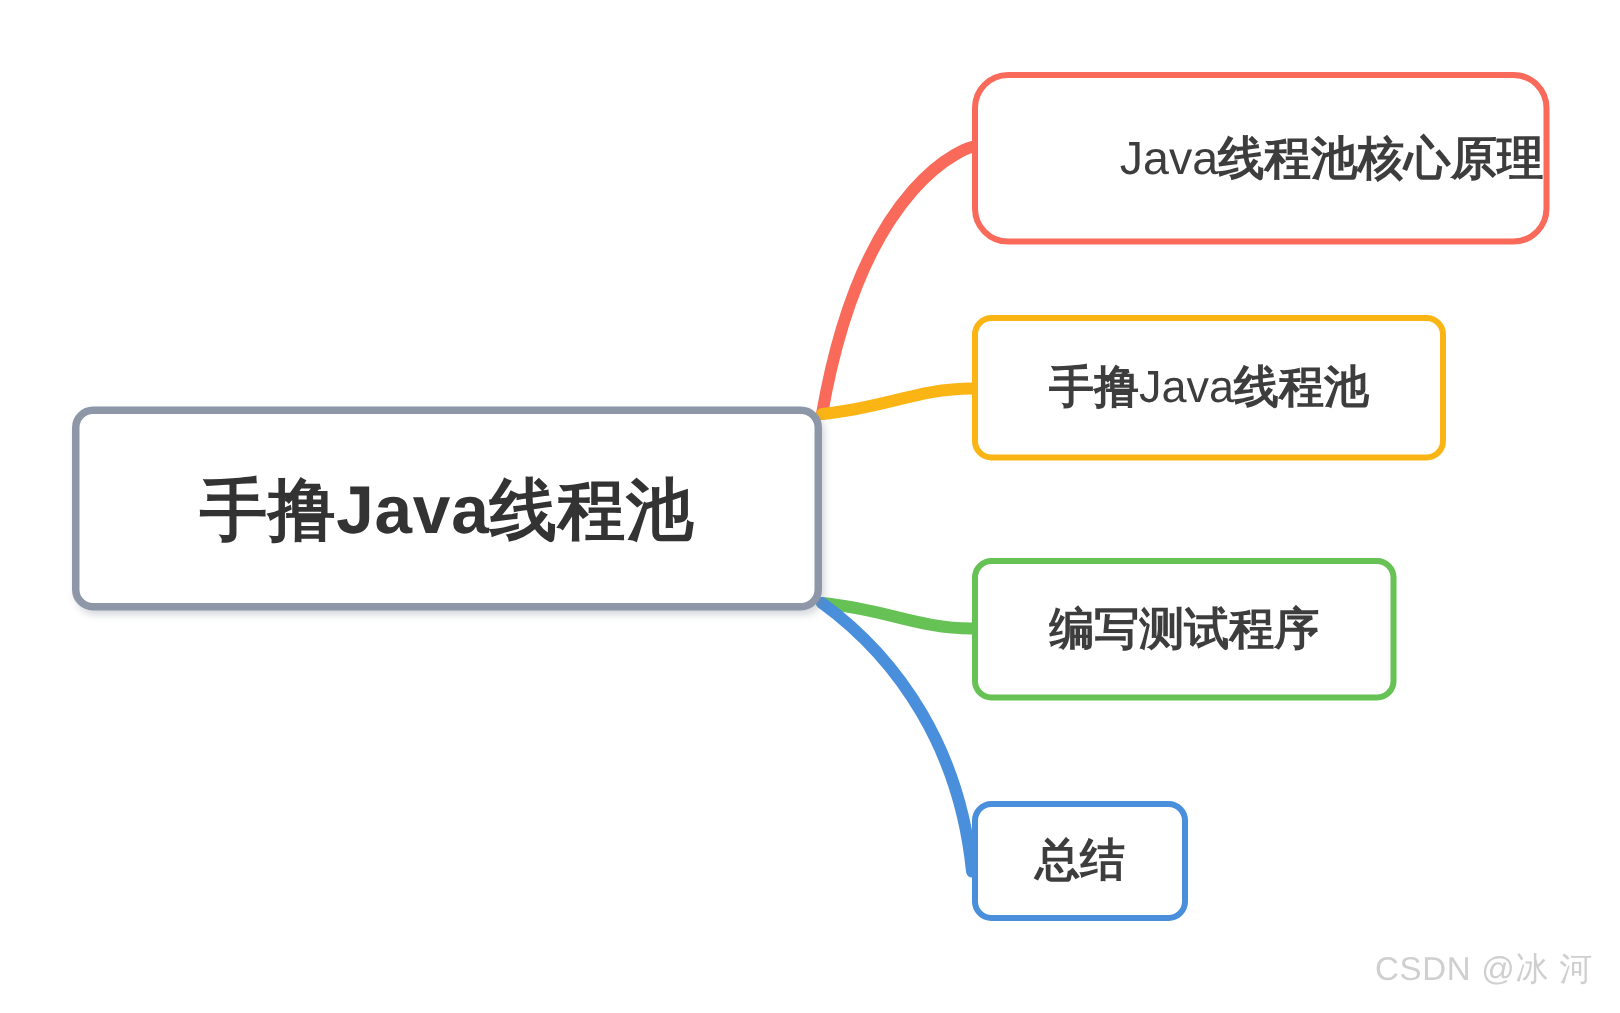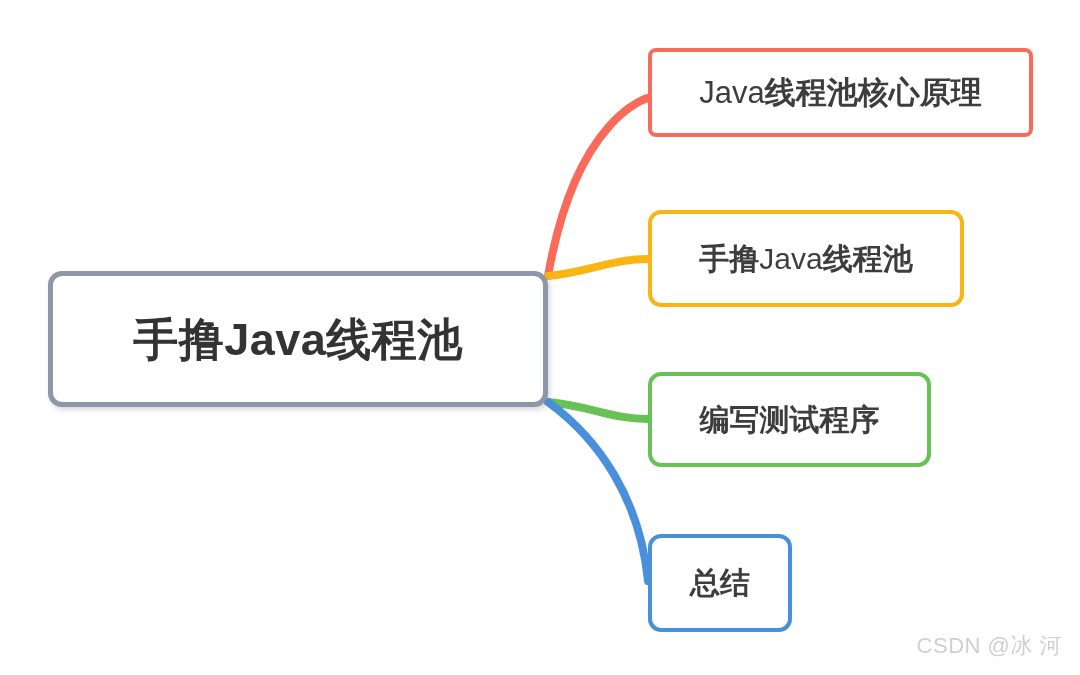--- a/index.html
+++ b/index.html
@@ -62,23 +62,24 @@
     font-weight: bold;
     letter-spacing: 0.5px;
     color: #333333;
   }
 
   
   .node--b1 {
     left: 648px;
     top: 48px;
     width: 385px;
-    height: 89px;
+    height: 115px;
     border: 4px solid #f96a5a;
-    border-radius: 8px;
+    border-radius: 24px;
+    justify-content: flex-end;
   }
   .node--b1 .node-label {
     font-size: 31px;
     font-weight: bold;
     color: #3d3d3d;
   }
   
   .node--b1 .latin {
     font-weight: normal;
   }
@@ -114,21 +115,21 @@
     font-size: 30px;
     font-weight: bold;
     color: #3d3d3d;
   }
 
   
   .node--b4 {
     left: 648px;
     top: 534px;
     width: 144px;
-    height: 98px;
+    height: 80px;
     border: 4px solid #22c55e;
     border-radius: 13px;
     font-family: Liberation Serif, serif;
   }
   .node--b4 .node-label {
     font-size: 30px;
     font-weight: bold;
     color: #3d3d3d;
   }
 

